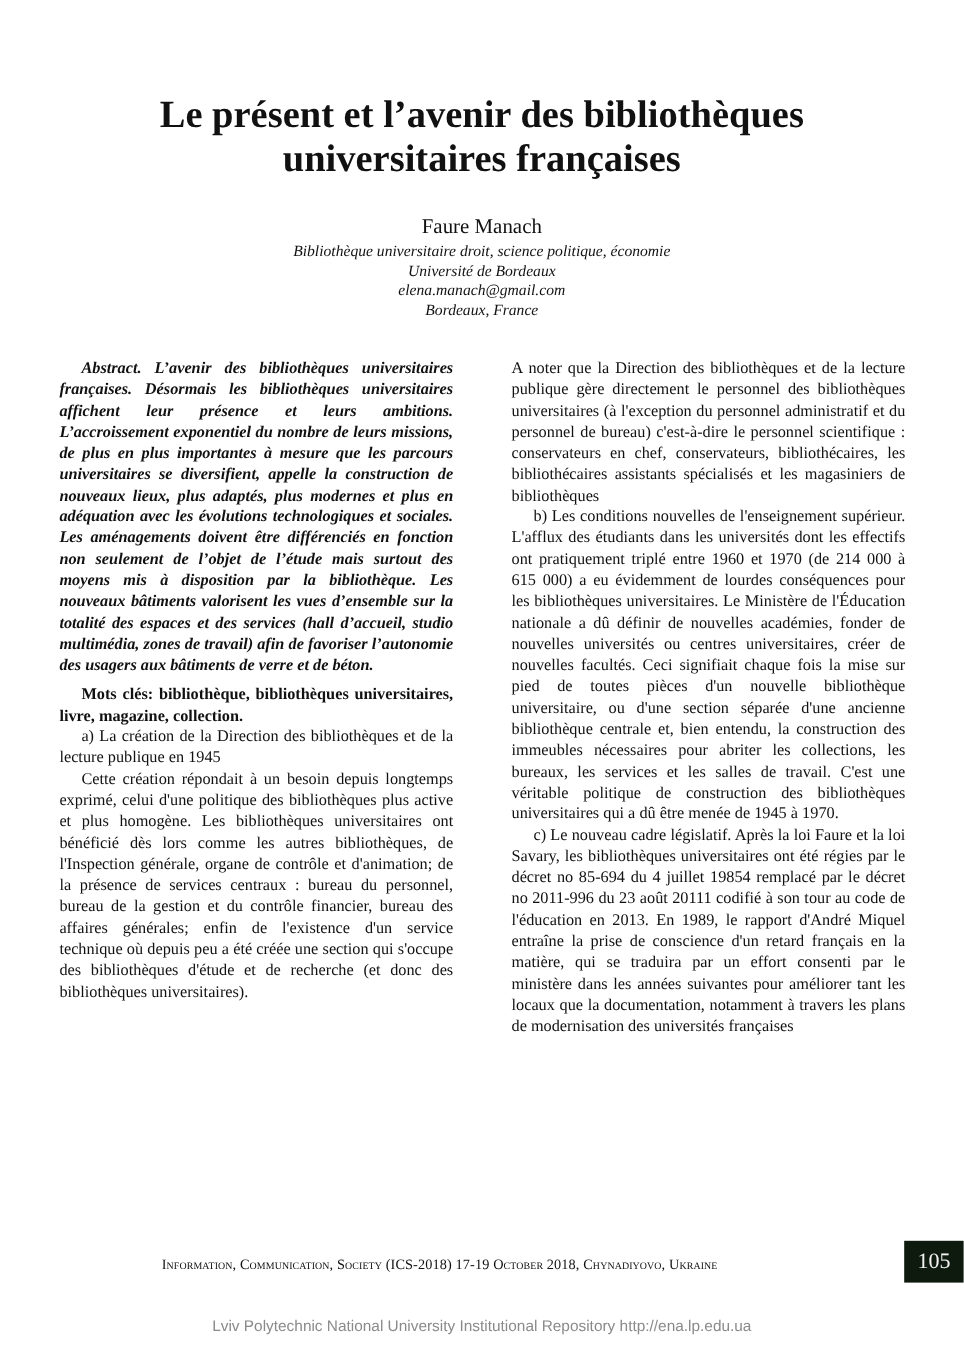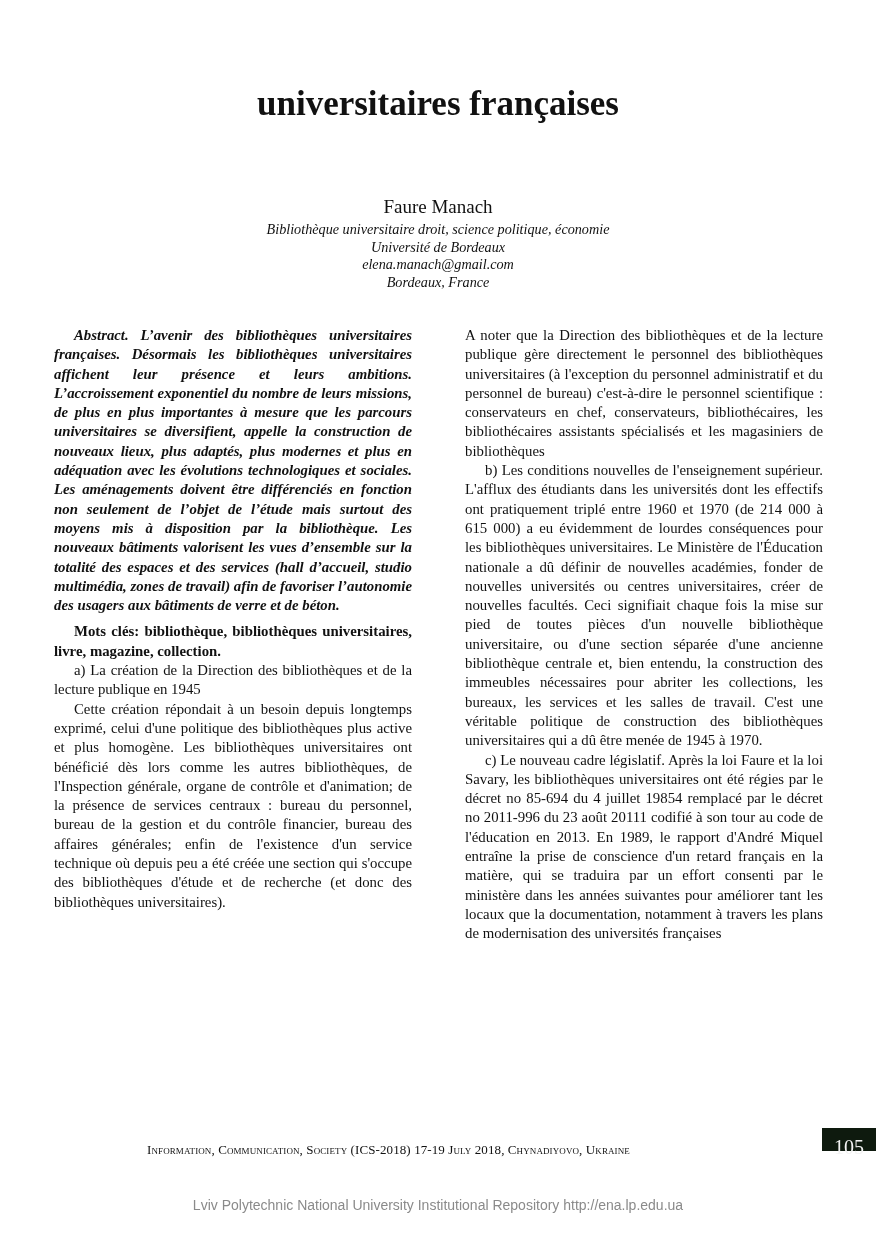--- a/index.html
+++ b/index.html
@@ -16,29 +16,30 @@
          text-align: justify; }
   .col-left { left: 54px; }
   .col-right { left: 465px; }
   .col p { margin: 0; text-indent: 20px; }
   .col p.noind { text-indent: 0; }
   .abstract { font-weight: bold; font-style: italic; }
   .keywords { font-weight: bold; margin-top: 7px !important; }
   .body-start { margin-top: 9px !important; }
   .footer { position: absolute; left: 147px; top: 1142px; font-size: 13px; letter-spacing: 0.1px;
             font-variant: small-caps; color: #111; }
-  .pagenum { position: absolute; left: 822px; top: 1128px; width: 54px; height: 23px;
+  .pagenum { position: absolute; left: 822px; top: 1128px; width: 54px; height: 38px;
              background: #0e1a0e; color: #f2f2f2; font-size: 20px; line-height: 38px; text-align: center; }
   .repo { position: absolute; left: 0; width: 876px; top: 1197px; text-align: center;
           font-family: "Liberation Sans", sans-serif; font-size: 14px; color: #8a8a8a; }
 </style>
 </head>
 <body>
 
 <div class="title">
+  <div>Le présent et l’avenir des bibliothèques</div>
   <div>universitaires françaises</div>
 </div>
 
 <div class="author">Faure Manach</div>
 
 <div class="affil">
   <div>Bibliothèque universitaire droit, science politique, économie</div>
   <div>Université de Bordeaux</div>
   <div>elena.manach@gmail.com</div>
   <div>Bordeaux, France</div>
@@ -50,15 +51,15 @@
   <p>a) La création de la Direction des bibliothèques et de la lecture publique en 1945</p>
   <p>Cette création répondait à un besoin depuis longtemps exprimé, celui d'une politique des bibliothèques plus active et plus homogène. Les bibliothèques universitaires ont bénéficié dès lors comme les autres bibliothèques, de l'Inspection générale, organe de contrôle et d'animation; de la présence de services centraux : bureau du personnel, bureau de la gestion et du contrôle financier, bureau des affaires générales; enfin de l'existence d'un service technique où depuis peu a été créée une section qui s'occupe des bibliothèques d'étude et de recherche (et donc des bibliothèques universitaires).</p>
 </div>
 
 <div class="col col-right">
   <p class="noind">A noter que la Direction des bibliothèques et de la lecture publique gère directement le personnel des bibliothèques universitaires (à l'exception du personnel administratif et du personnel de bureau) c'est-à-dire le personnel scientifique : conservateurs en chef, conservateurs, bibliothécaires, les bibliothécaires assistants spécialisés et les magasiniers de bibliothèques</p>
   <p>b) Les conditions nouvelles de l'enseignement supérieur. L'afflux des étudiants dans les universités dont les effectifs ont pratiquement triplé entre 1960 et 1970 (de 214 000 à 615 000) a eu évidemment de lourdes conséquences pour les bibliothèques universitaires. Le Ministère de l'Éducation nationale a dû définir de nouvelles académies, fonder de nouvelles universités ou centres universitaires, créer de nouvelles facultés. Ceci signifiait chaque fois la mise sur pied de toutes pièces d'un nouvelle bibliothèque universitaire, ou d'une section séparée d'une ancienne bibliothèque centrale et, bien entendu, la construction des immeubles nécessaires pour abriter les collections, les bureaux, les services et les salles de travail. C'est une véritable politique de construction des bibliothèques universitaires qui a dû être menée de 1945 à 1970.</p>
   <p>c) Le nouveau cadre législatif. Après la loi Faure et la loi Savary, les bibliothèques universitaires ont été régies par le décret no 85-694 du 4 juillet 19854 remplacé par le décret no 2011-996 du 23 août 20111 codifié à son tour au code de l'éducation en 2013. En 1989, le rapport d'André Miquel entraîne la prise de conscience d'un retard français en la matière, qui se traduira par un effort consenti par le ministère dans les années suivantes pour améliorer tant les locaux que la documentation, notamment à travers les plans de modernisation des universités françaises</p>
 </div>
 
-<div class="footer">Information, Communication, Society (ICS-2018) 17-19 July 2018, Chynadiyovo, Ukraine</div>
+<div class="footer">Information, Communication, Society (ICS-2018) 17-19 October 2018, Chynadiyovo, Ukraine</div>
 <div class="pagenum">105</div>
 <div class="repo">Lviv Polytechnic National University Institutional Repository http://ena.lp.edu.ua</div>
 
 </body></html>

